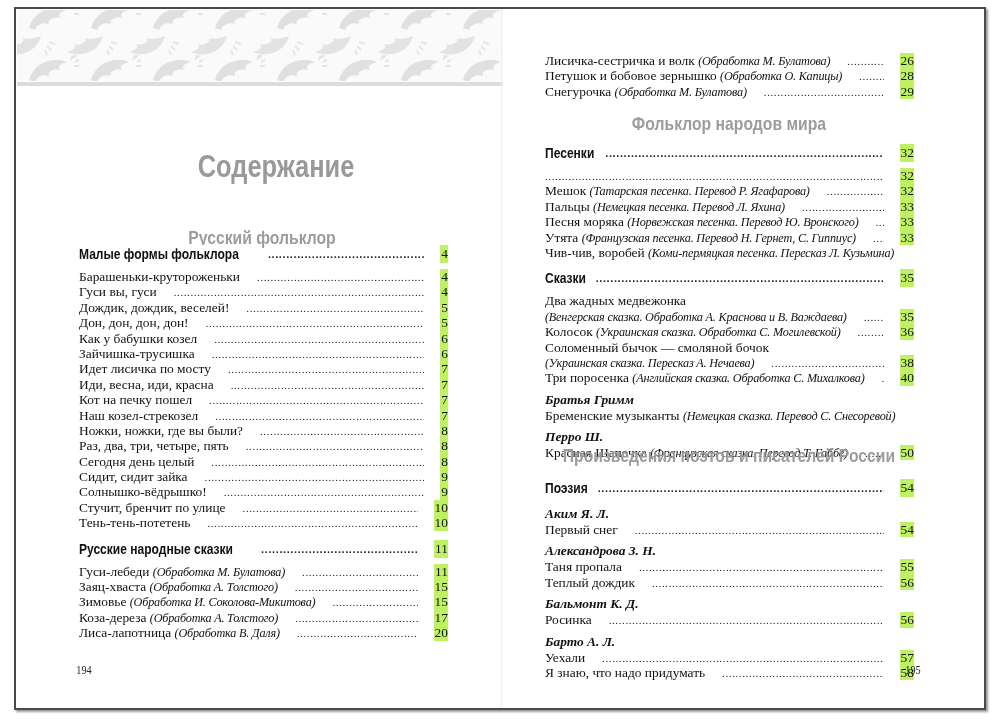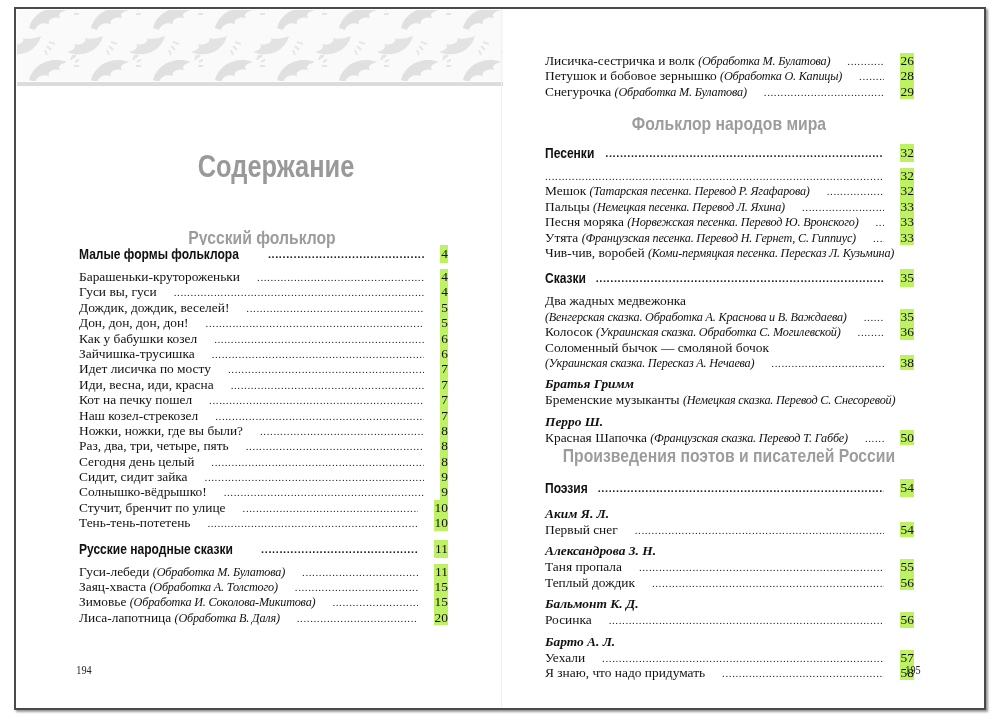--- a/index.html
+++ b/index.html
@@ -177,20 +177,25 @@
         <span class="t"><span>Заяц-хваста </span><i>(Обработка А. Толстого)</i></span>
         <span class="dots"></span>
         <span class="p">15</span>
       </div>
       <div class="row">
         <span class="t"><span>Зимовье </span><i>(Обработка И. Соколова-Микитова)</i></span>
         <span class="dots"></span>
         <span class="p">15</span>
       </div>
       <div class="row">
+        <span class="t"><span>Коза-дереза </span><i>(Обработка А. Толстого)</i></span>
+        <span class="dots"></span>
+        <span class="p">17</span>
+      </div>
+      <div class="row">
         <span class="t"><span>Лиса-лапотница </span><i>(Обработка В. Даля)</i></span>
         <span class="dots"></span>
         <span class="p">20</span>
       </div>
     </div>
   <div class="folio" style="left:59px;top:654px;">194</div>
 
   <div class="toc" id="right-toc-a" style="left:529px;top:44px;width:369px;">
       <div class="row">
         <span class="t"><span>Лисичка-сестричка и волк </span><i>(Обработка М. Булатова)</i></span>
@@ -262,20 +267,25 @@
         <span class="t"><span>Колосок </span><i>(Украинская сказка. Обработка С. Могилевской)</i></span>
         <span class="dots"></span>
         <span class="p">36</span>
       </div>
       <div class="row nopage"><span class="t">Соломенный бычок — смоляной бочок</span></div>
       <div class="row">
         <span class="t"><i>(Украинская сказка. Пересказ А. Нечаева)</i></span>
         <span class="dots"></span>
         <span class="p">38</span>
       </div>
+      <div class="row">
+        <span class="t"><span>Три поросенка </span><i>(Английская сказка. Обработка С. Михалкова)</i></span>
+        <span class="dots"></span>
+        <span class="p">40</span>
+      </div>
       <div class="gap-s"></div>
       <div class="author">Братья Гримм</div>
       <div class="row">
         <span class="t"><span>Бременские музыканты </span><i>(Немецкая сказка. Перевод С. Снесоревой)</i></span>
         <span class="dots"></span>
         <span class="p">47</span>
       </div>
       <div class="gap-s"></div>
       <div class="author">Перро Ш.</div>
       <div class="row">

